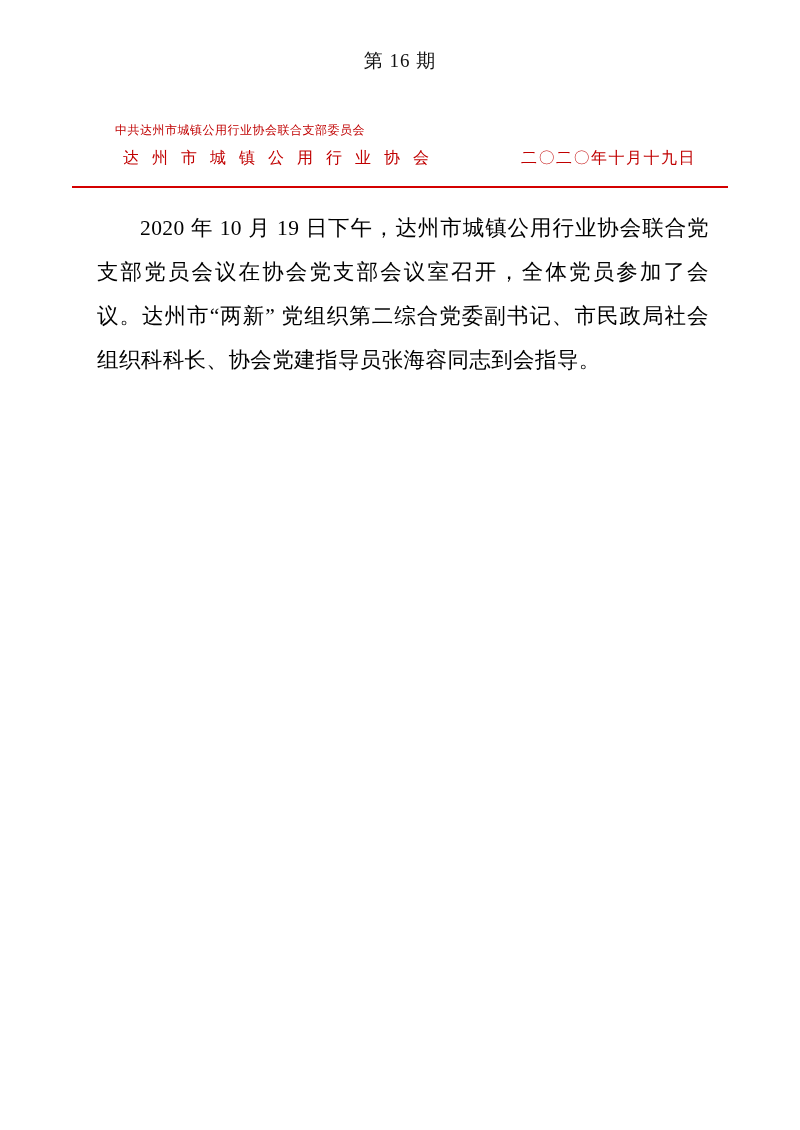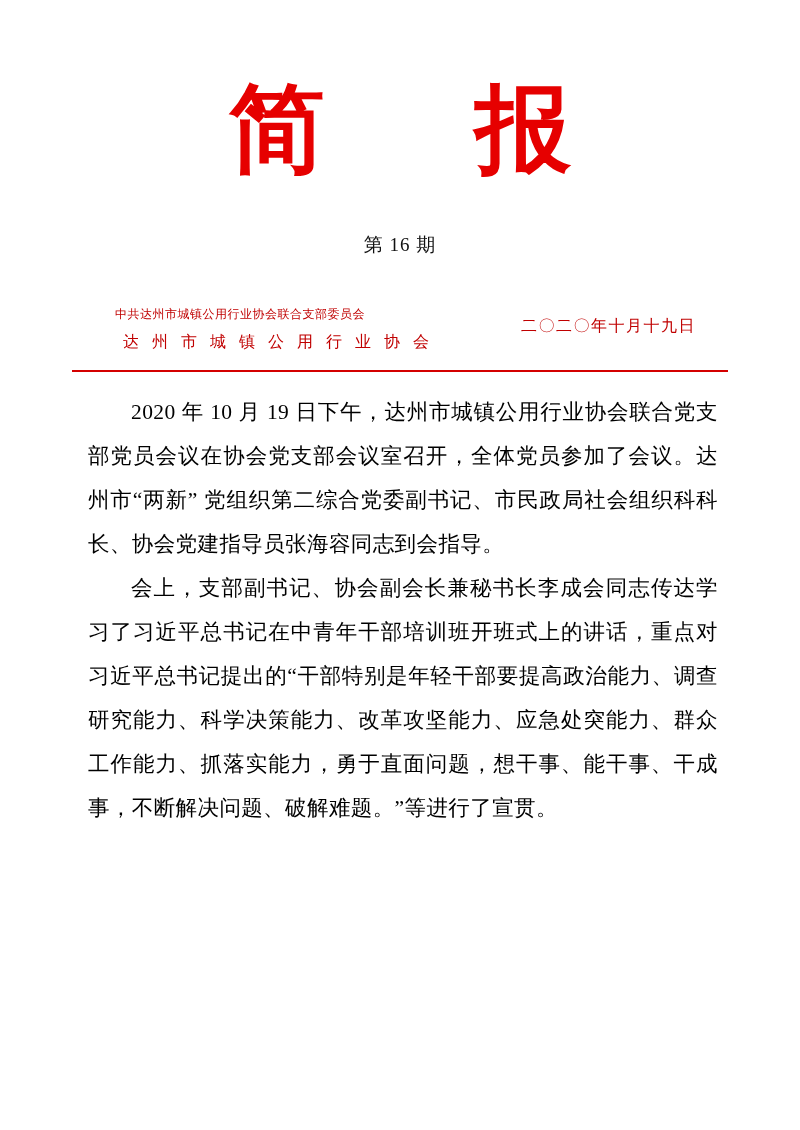--- a/index.html
+++ b/index.html
@@ -67,21 +67,21 @@
     top: 26px;
     font-size: 16px;
     color: #c00000;
     letter-spacing: 4.5px;
     white-space: nowrap;
     margin-left: 8px;
   }
   .org-date {
     position: absolute;
     right: 44px;
-    top: 10px;
+    top: 26px;
     font-size: 16px;
     color: #c00000;
     letter-spacing: 1.5px;
     white-space: nowrap;
   }
   .rule {
     margin: 6px 12px 0 12px;
     border-top: 2px solid #d40000;
     height: 0;
   }
@@ -90,41 +90,37 @@
   .body-text {
     margin-top: 18px;
     padding: 0 22px 0 28px;
     font-size: 21.5px;
     line-height: 44px;
     text-align: justify;
     text-justify: inter-ideograph;
     letter-spacing: 0.4px;
   }
   .body-text p {
-    margin: 0;
+    margin: 9px;
     text-indent: 2em;
   }
 </style>
 </head>
 <body>
 
 <div class="page">
 
-  <div class="masthead">
-    <span class="ch1">简</span><span class="ch2">报</span>
-  </div>
 
   <div class="issue">第 16 期</div>
 
   <div class="orgblock">
     <div class="org-line1">中共达州市城镇公用行业协会联合支部委员会</div>
     <div class="org-line2">达 州 市 城 镇 公 用 行 业 协 会</div>
     <div class="org-date">二〇二〇年十月十九日</div>
   </div>
 
   <div class="rule"></div>
 
   <div class="body-text">
     <p>2020 年 10 月 19 日下午，达州市城镇公用行业协会联合党支部党员会议在协会党支部会议室召开，全体党员参加了会议。达州市“两新” 党组织第二综合党委副书记、市民政局社会组织科科长、协会党建指导员张海容同志到会指导。</p>
-    <p>会上，支部副书记、协会副会长兼秘书长李成会同志传达学习了习近平总书记在中青年干部培训班开班式上的讲话，重点对习近平总书记提出的“干部特别是年轻干部要提高政治能力、调查研究能力、科学决策能力、改革攻坚能力、应急处突能力、群众工作能力、抓落实能力，勇于直面问题，想干事、能干事、干成事，不断解决问题、破解难题。”等进行了宣贯。</p>
   </div>
 
 </div>
 
 </body></html>

